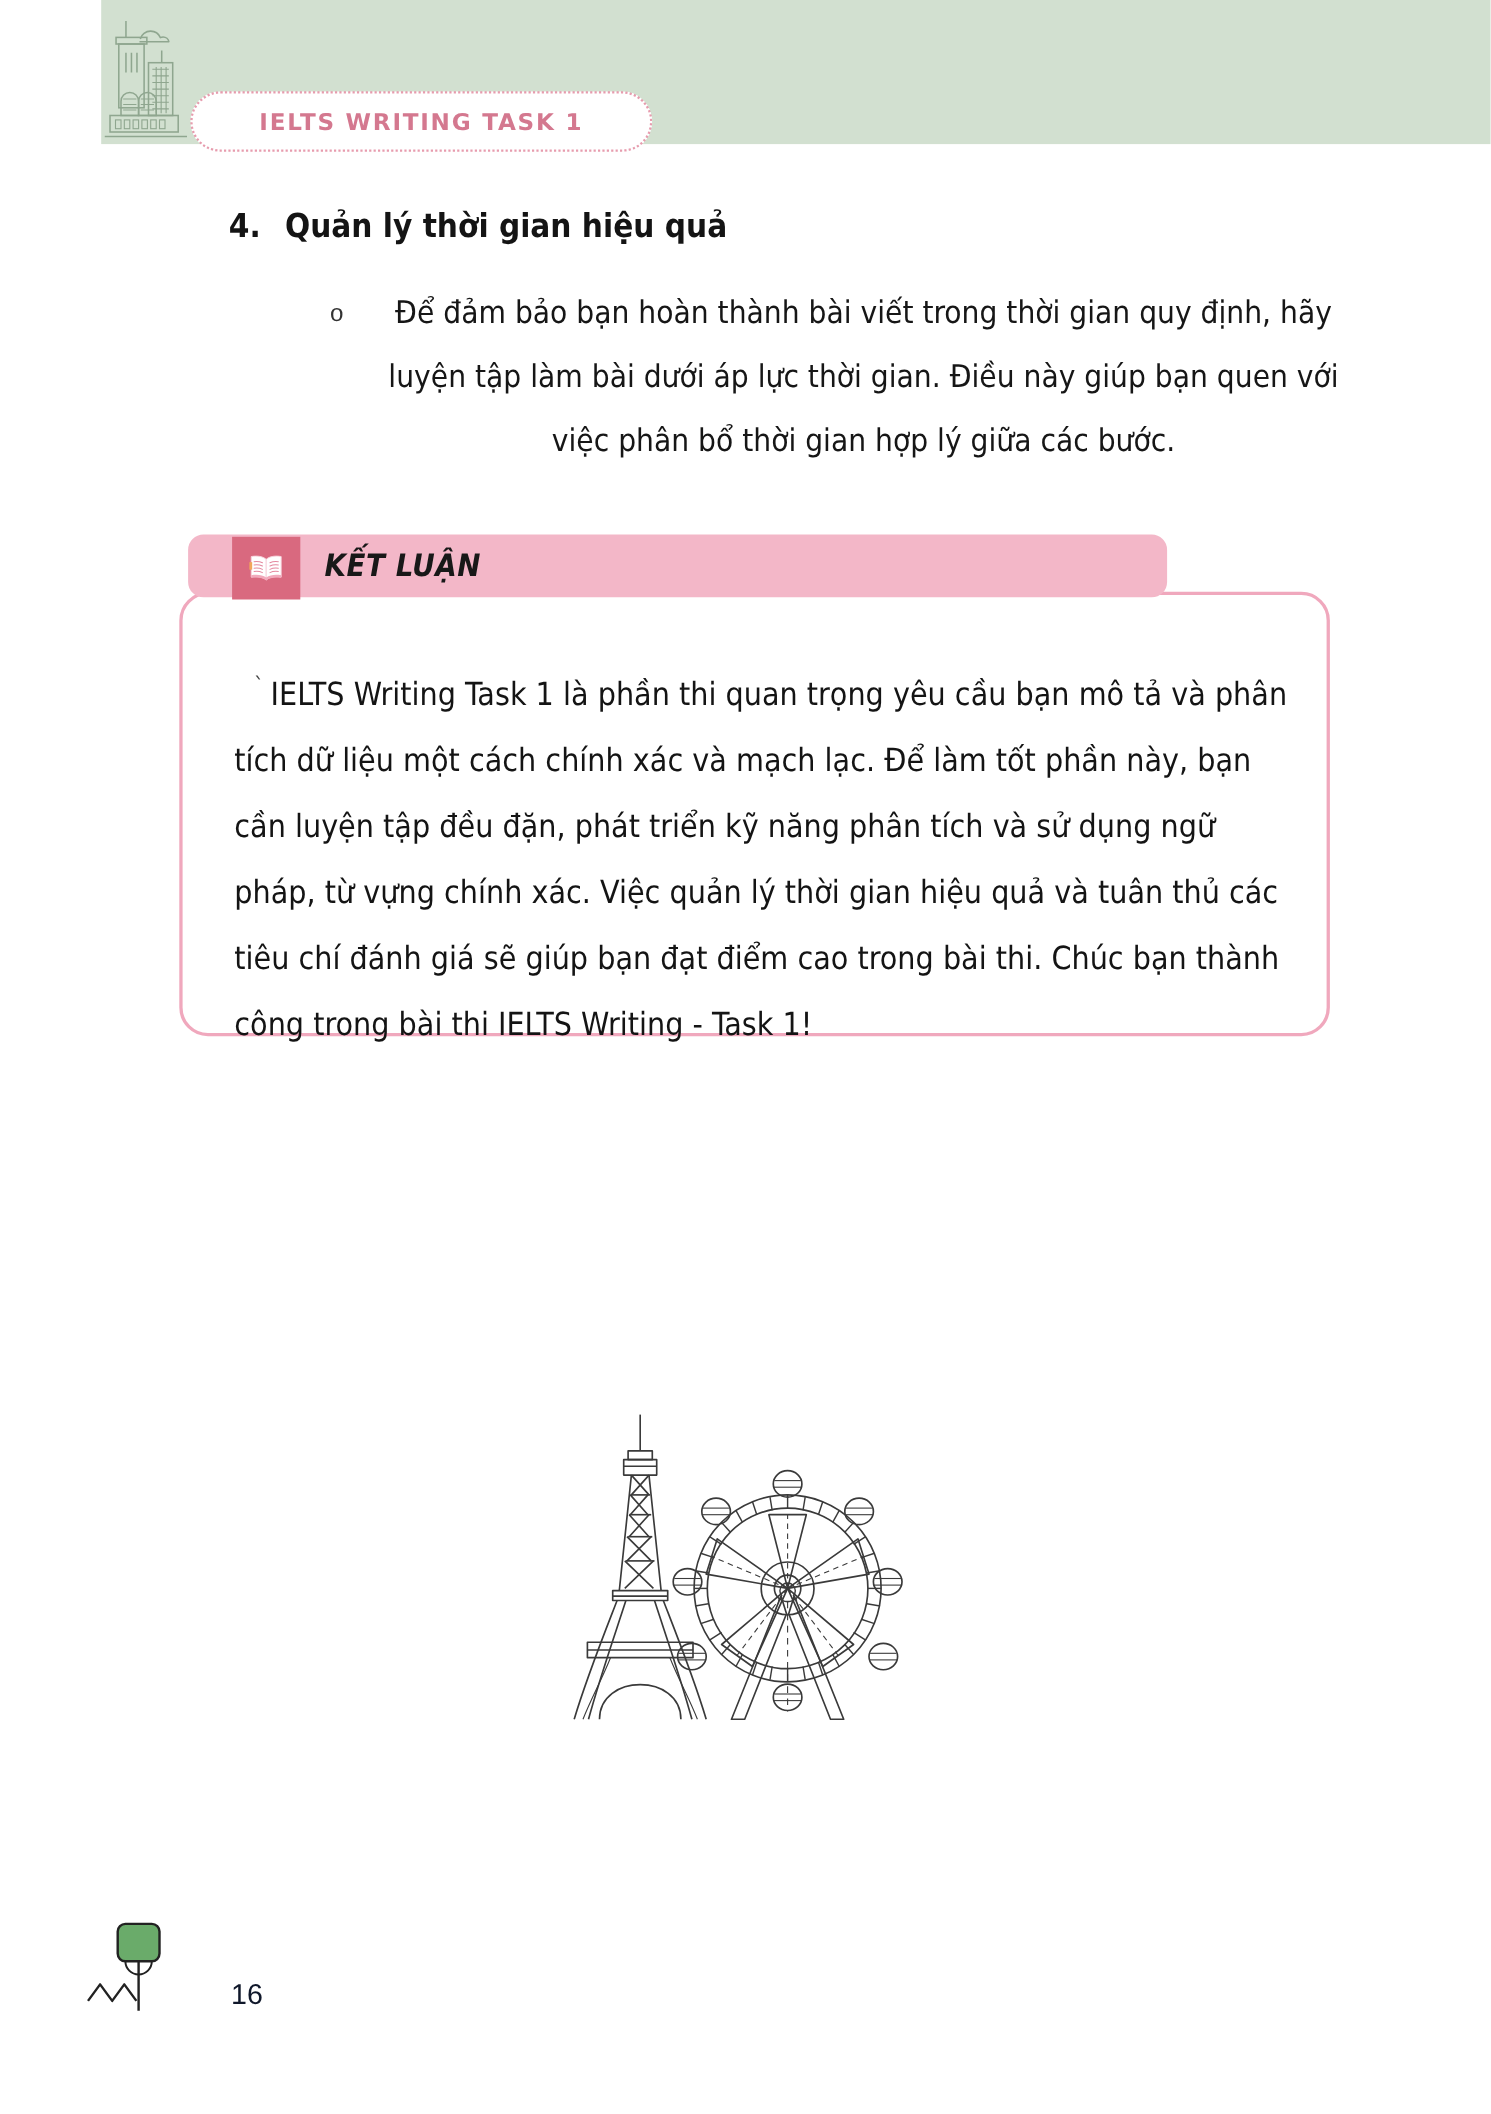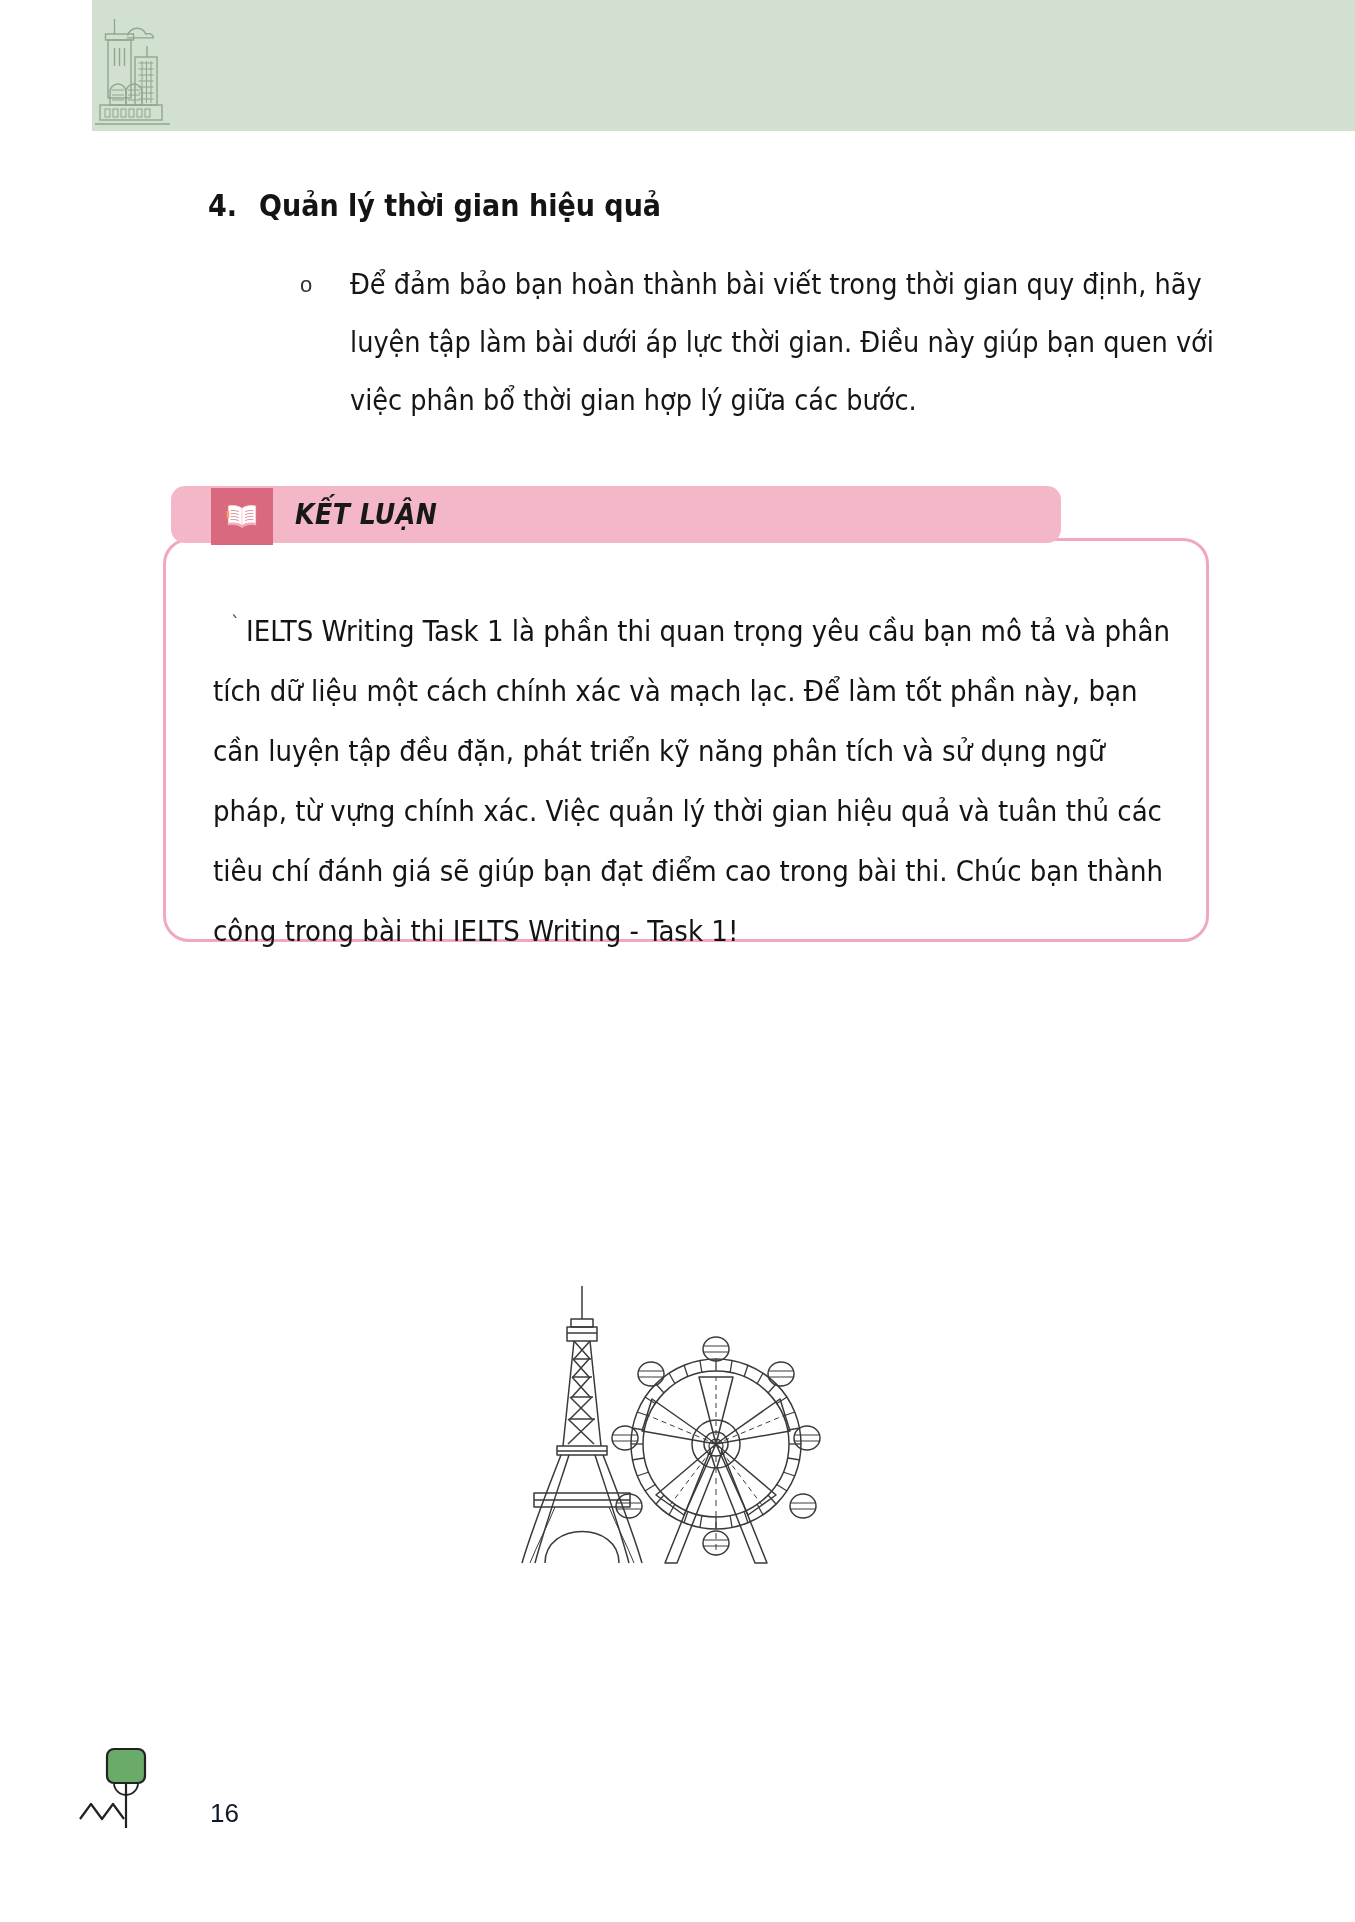--- a/index.html
+++ b/index.html
@@ -103,20 +103,21 @@
     line-height: 58px;
     font-family: "Liberation Sans", sans-serif;
   }
   .bullet-text {
     flex: 1;
     font-family: "DejaVu Sans Condensed", "Liberation Sans Narrow", "Liberation Sans", sans-serif;
     font-stretch: condensed;
     font-size: 28.5px;
     line-height: 58px;
     color: #161616;
+    text-align: center;
   }
 
   
   .callout {
     position: absolute;
     left: 163px;
     top: 355px;
     width: 1046px;
   }
   .callout-body {
@@ -273,20 +274,23 @@
         <rect x="18" y="95" width="5" height="8"></rect>
         <rect x="26" y="95" width="5" height="8"></rect>
         <rect x="34" y="95" width="5" height="8"></rect>
         <rect x="42" y="95" width="5" height="8"></rect>
         <rect x="50" y="95" width="5" height="8"></rect>
       </g>
       <line x1="0" y1="110" x2="75" y2="110"></line>
     </svg>
   </div>
 
+  <div class="header-pill">
+    <span class="header-pill-label">IELTS WRITING TASK 1</span>
+  </div>
 </div>
 
 <div class="content">
 
   <div class="section-heading">
     <span class="section-number">4.</span>
     <span class="section-title">Quản lý thời gian hiệu quả</span>
   </div>
 
   <div class="bullet-block">

